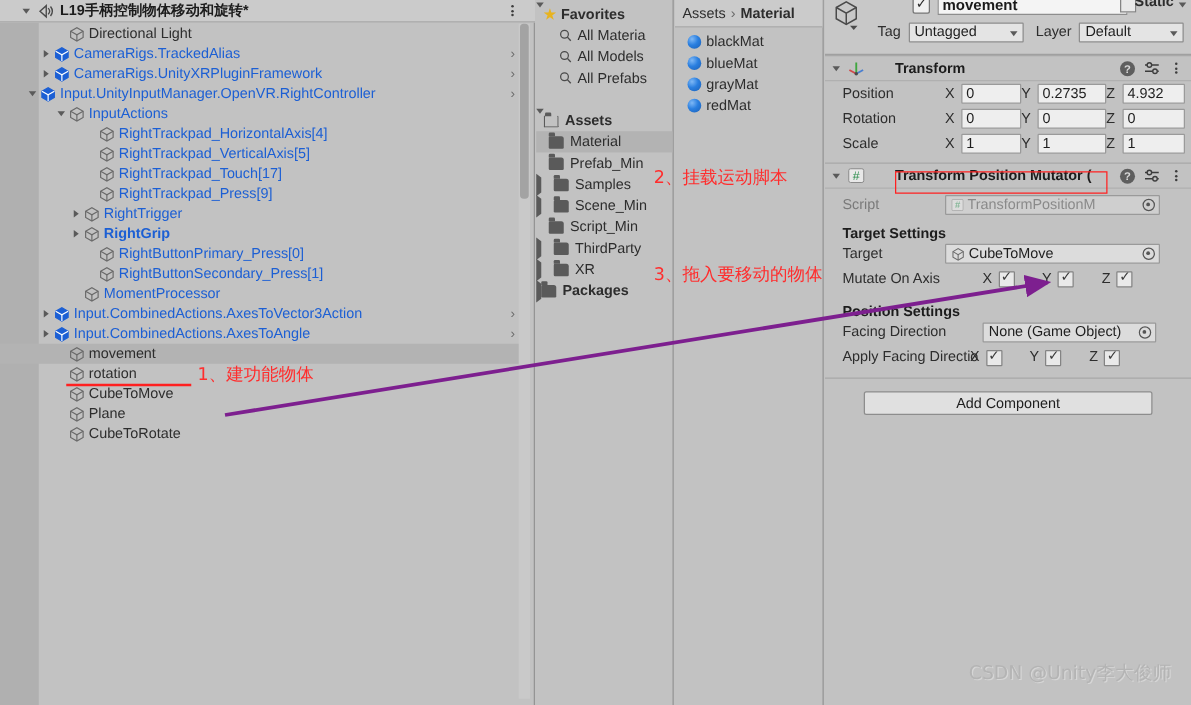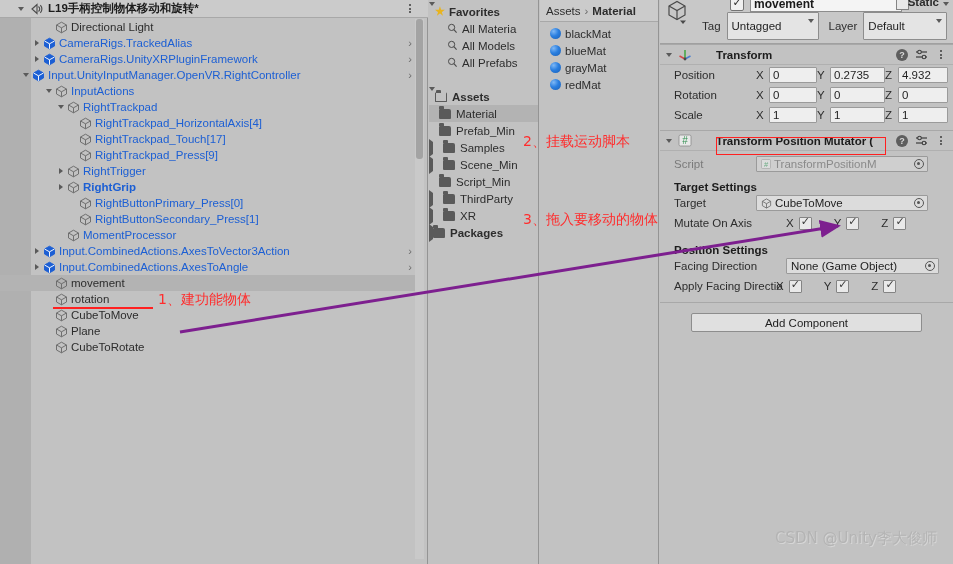--- a/index.html
+++ b/index.html
@@ -69,21 +69,21 @@
   .name-check { position: absolute; left: 70px; top: -3px; width: 14px; height: 14px; background: #f0f0f0; border: 1px solid #747474; border-radius: 2px; }
   .name-check:after { content: "\2713"; position: absolute; left: 1.5px; top: -2px; font-size: 11px; color: #2a2a2a; }
   #insp-name { position: absolute; left: 90px; top: -4px; width: 152px; height: 16px;
                background: #f4f4f4; border: 1px solid #8d8d8d; font-weight: bold; font-size: 12px;
                color: #1a1a1a; padding: 0 3px; line-height: 15px; }
   .static-check { position: absolute; right: 44px; top: -3px; width: 13px; height: 13px; background: #e9e9e9; border: 1px solid #848484; }
   .static-lbl { position: absolute; right: 14px; top: -4px; font-size: 11.5px; font-weight: bold; color: #2d2d2d; }
   .static-arrow { position: absolute; right: 4px; top: 2px; }
   .taglayer { position: absolute; left: 0; top: 16px; width: 293px; height: 20px; display: flex; align-items: center; }
   .tl-label { font-size: 11.5px; color: #2d2d2d; }
-  .dropdown { height: 28px; background: #e4e4e4; border: 1px solid #8d8d8d; border-radius: 1px;
+  .dropdown { height: 16px; background: #e4e4e4; border: 1px solid #8d8d8d; border-radius: 1px;
               display: flex; align-items: center; padding: 4px 4px; font-size: 11.5px; color: #1e1e1e; position: relative; }
   .dropdown .dd-arrow { position: absolute; right: 4px; top: 6px; }
 
   .comp-header { height: 21px; display: flex; align-items: center; gap: 6px; padding-left: 6px;
                  background: #c2c2c2; border-top: 1px solid #a8a8a8; border-bottom: 1px solid #b0b0b0; position: relative; }
   .comp-title { font-weight: bold; font-size: 11.5px; color: #1c1c1c; }
   .comp-icons { position: absolute; right: 6px; display: flex; align-items: center; gap: 7px; }
   .help-ic { width: 12px; height: 12px; border-radius: 50%; background: #5e5e5e; color: #d9d9d9;
              font-size: 9px; text-align: center; line-height: 12px; font-weight: bold; }
   .preset-ic { width: 13px; height: 12px; position: relative; }
@@ -205,43 +205,41 @@
           </span>
           <span class="go-icon">
             <svg width="13" height="13" viewBox="0 0 13 13">
               <path d="M1.5 4 L6.5 1.2 L11.5 4 L11.5 9 L6.5 11.8 L1.5 9 Z" fill="none" stroke="#6a6a6a" stroke-width="0.95"></path>
               <path d="M1.5 4 L6.5 6.8 L11.5 4" fill="none" stroke="#6a6a6a" stroke-width="0.95"></path>
               <path d="M6.5 6.8 L6.5 11.8" fill="none" stroke="#6a6a6a" stroke-width="0.95"></path>
             </svg>
           </span>
           <span class="label blue">InputActions</span>
         </div>
-        <div class="h-row" style="padding-left: 55px;">
-          <span class="foldout">
-            <span class="tri-down"></span>
-          </span>
-          <span class="go-icon">
-            <svg width="13" height="13" viewBox="0 0 13 13">
-              <path d="M1.5 4 L6.5 1.2 L11.5 4 L11.5 9 L6.5 11.8 L1.5 9 Z" fill="none" stroke="#6a6a6a" stroke-width="0.95"></path>
-              <path d="M1.5 4 L6.5 6.8 L11.5 4" fill="none" stroke="#6a6a6a" stroke-width="0.95"></path>
-              <path d="M6.5 6.8 L6.5 11.8" fill="none" stroke="#6a6a6a" stroke-width="0.95"></path>
-            </svg>
-          </span>
-          <span class="label blue">RightTrackpad</span>
-        </div>
         <div class="h-row" style="padding-left: 67px;">
           <span class="foldout"></span>
           <span class="go-icon">
             <svg width="13" height="13" viewBox="0 0 13 13">
               <path d="M1.5 4 L6.5 1.2 L11.5 4 L11.5 9 L6.5 11.8 L1.5 9 Z" fill="none" stroke="#6a6a6a" stroke-width="0.95"></path>
               <path d="M1.5 4 L6.5 6.8 L11.5 4" fill="none" stroke="#6a6a6a" stroke-width="0.95"></path>
               <path d="M6.5 6.8 L6.5 11.8" fill="none" stroke="#6a6a6a" stroke-width="0.95"></path>
             </svg>
           </span>
           <span class="label blue">RightTrackpad_HorizontalAxis[4]</span>
+        </div>
+        <div class="h-row" style="padding-left: 67px;">
+          <span class="foldout"></span>
+          <span class="go-icon">
+            <svg width="13" height="13" viewBox="0 0 13 13">
+              <path d="M1.5 4 L6.5 1.2 L11.5 4 L11.5 9 L6.5 11.8 L1.5 9 Z" fill="none" stroke="#6a6a6a" stroke-width="0.95"></path>
+              <path d="M1.5 4 L6.5 6.8 L11.5 4" fill="none" stroke="#6a6a6a" stroke-width="0.95"></path>
+              <path d="M6.5 6.8 L6.5 11.8" fill="none" stroke="#6a6a6a" stroke-width="0.95"></path>
+            </svg>
+          </span>
+          <span class="label blue">RightTrackpad_VerticalAxis[5]</span>
         </div>
         <div class="h-row" style="padding-left: 67px;">
           <span class="foldout"></span>
           <span class="go-icon">
             <svg width="13" height="13" viewBox="0 0 13 13">
               <path d="M1.5 4 L6.5 1.2 L11.5 4 L11.5 9 L6.5 11.8 L1.5 9 Z" fill="none" stroke="#6a6a6a" stroke-width="0.95"></path>
               <path d="M1.5 4 L6.5 6.8 L11.5 4" fill="none" stroke="#6a6a6a" stroke-width="0.95"></path>
               <path d="M6.5 6.8 L6.5 11.8" fill="none" stroke="#6a6a6a" stroke-width="0.95"></path>
             </svg>
           </span>
@@ -703,21 +701,21 @@
             <span style="margin-right:5px">Z</span>
             <span class="cbox checked"></span>
           </span>
         </span>
     </div>
 
     <div class="section-title" style="margin-top:4px">Position Settings</div>
 
     <div class="f-row">
       <span class="f-label wide">Facing Direction</span>
-      <div class="objfield" style="width:153px">
+      <div class="objfield" style="width:139px">
         <span>None (Game Object)</span>
         <span class="obj-pick"></span>
       </div>
     </div>
 
     <div class="f-row">
       <span class="f-label wide">Apply Facing Directio</span>
       <span id="apply-axes" class="row" style="margin-left:-10px">
           <span class="row" style="margin-right: 22px;">
             <span style="margin-right:5px">X</span>

